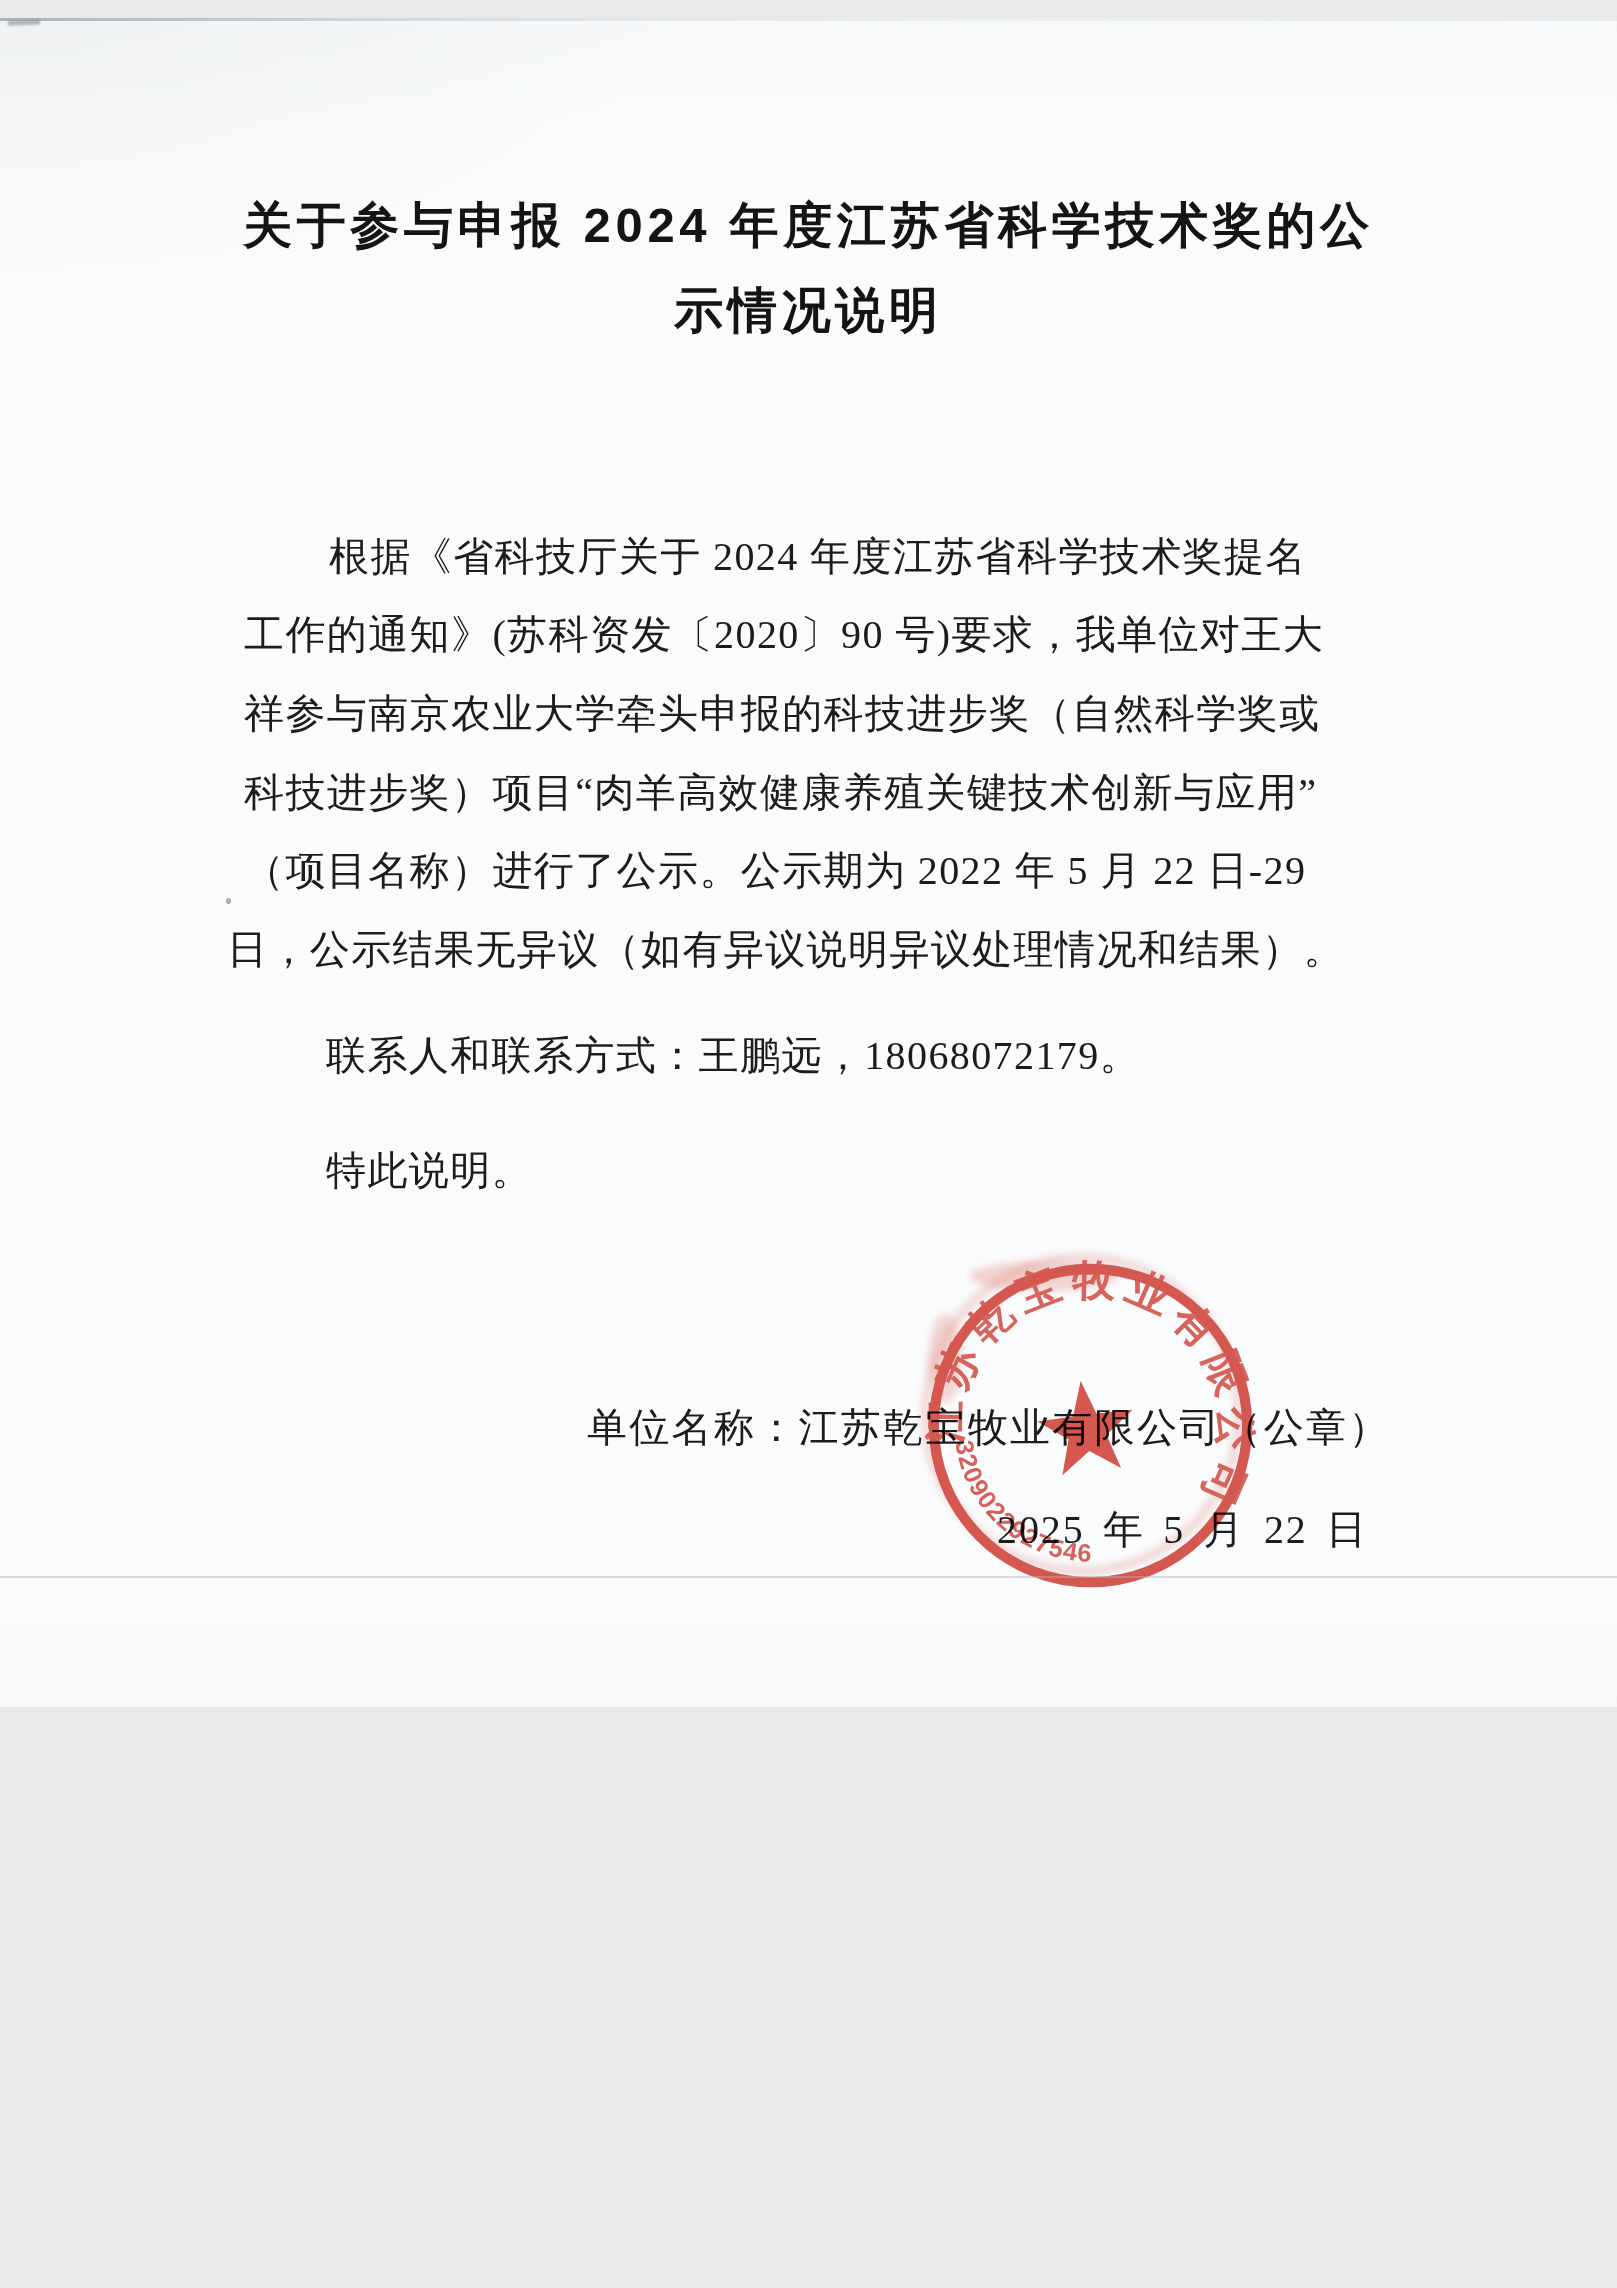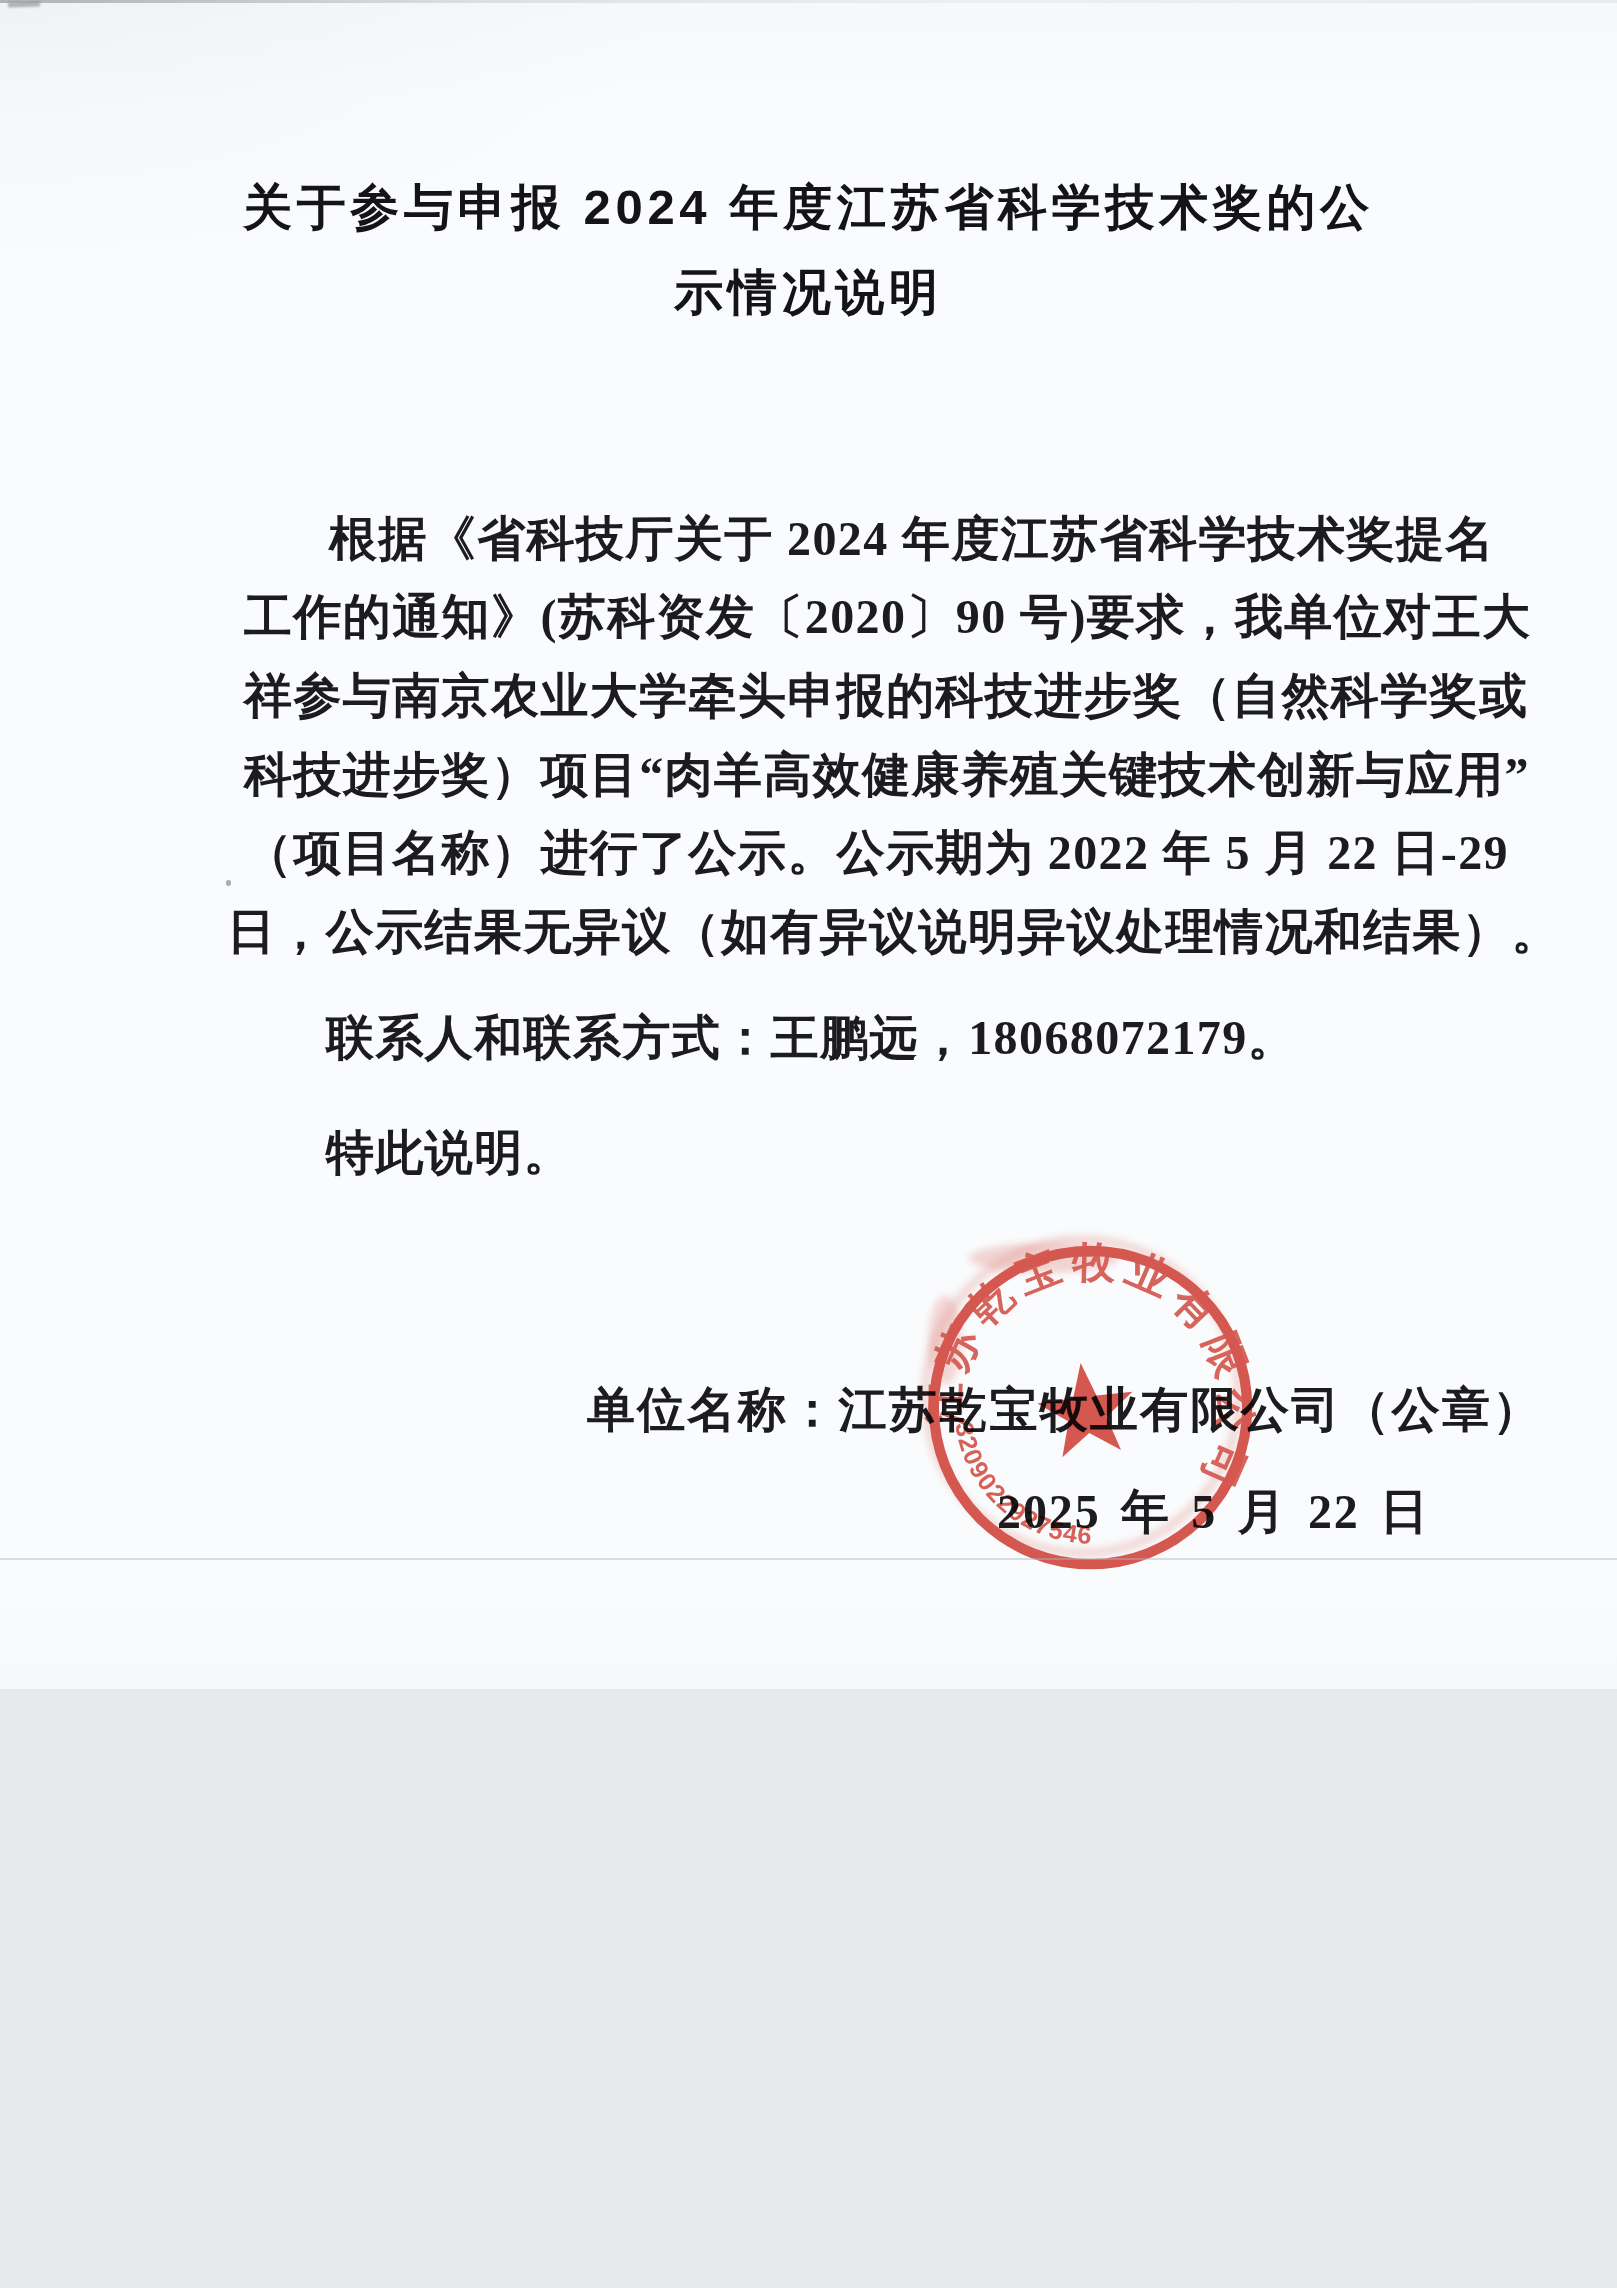--- a/index.html
+++ b/index.html
@@ -1,33 +1,32 @@
 <!DOCTYPE html>
 <html style="font-size:15px"><head>
 <meta charset="utf-8">
 <style>
   html,body{margin:0;padding:0;background:#e8e9ea;}
   .page{
     position:relative;
     width:1617px;height:1689px;
-    margin:0 auto;
+    margin:18px auto;
     background:
       radial-gradient(1119px 466px at 0% 0%, rgba(120,130,140,0.05), rgba(0,0,0,0) 60%),
       linear-gradient(180deg,#f6f8f9 0%, #fafbfc 6%, #fafbfc 94%, #f7f8f9 100%);
     overflow:hidden;
     font-family:"Liberation Serif","DejaVu Serif",serif;
     color:#1c1c1e;
   }
   .line{
     position:absolute;
     white-space:nowrap;
-    font-size:48px;
+    font-size:40px;
     line-height:58px;
     letter-spacing:1.4px;
-    font-weight:bold;
   }
   .title-line{
     position:absolute;
     left:0;right:0;
     text-align:center;
     font-family:"Liberation Sans","DejaVu Sans",sans-serif;
     font-weight:700;
     font-size:49px;
     line-height:62px;
     letter-spacing:4.7px;

